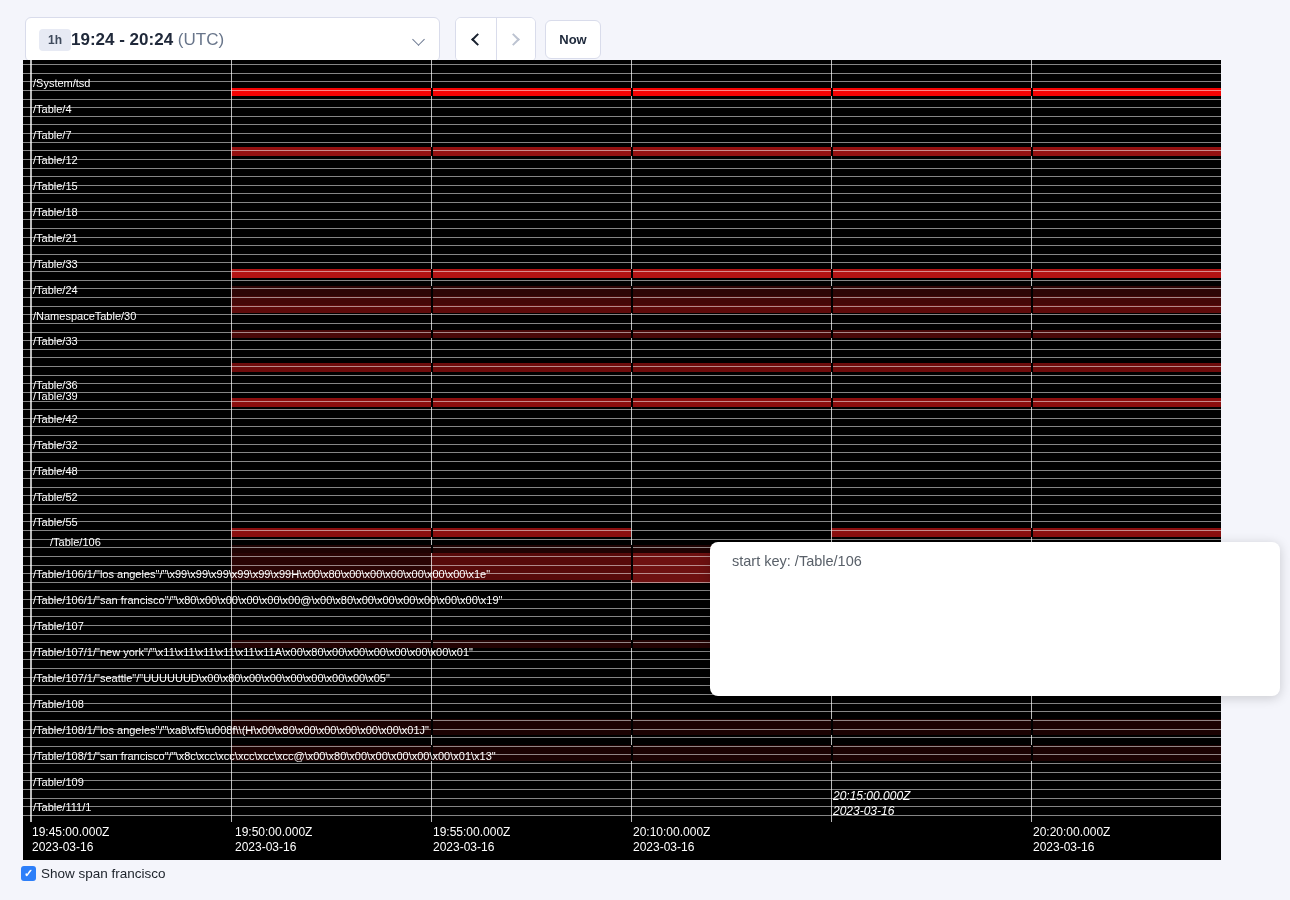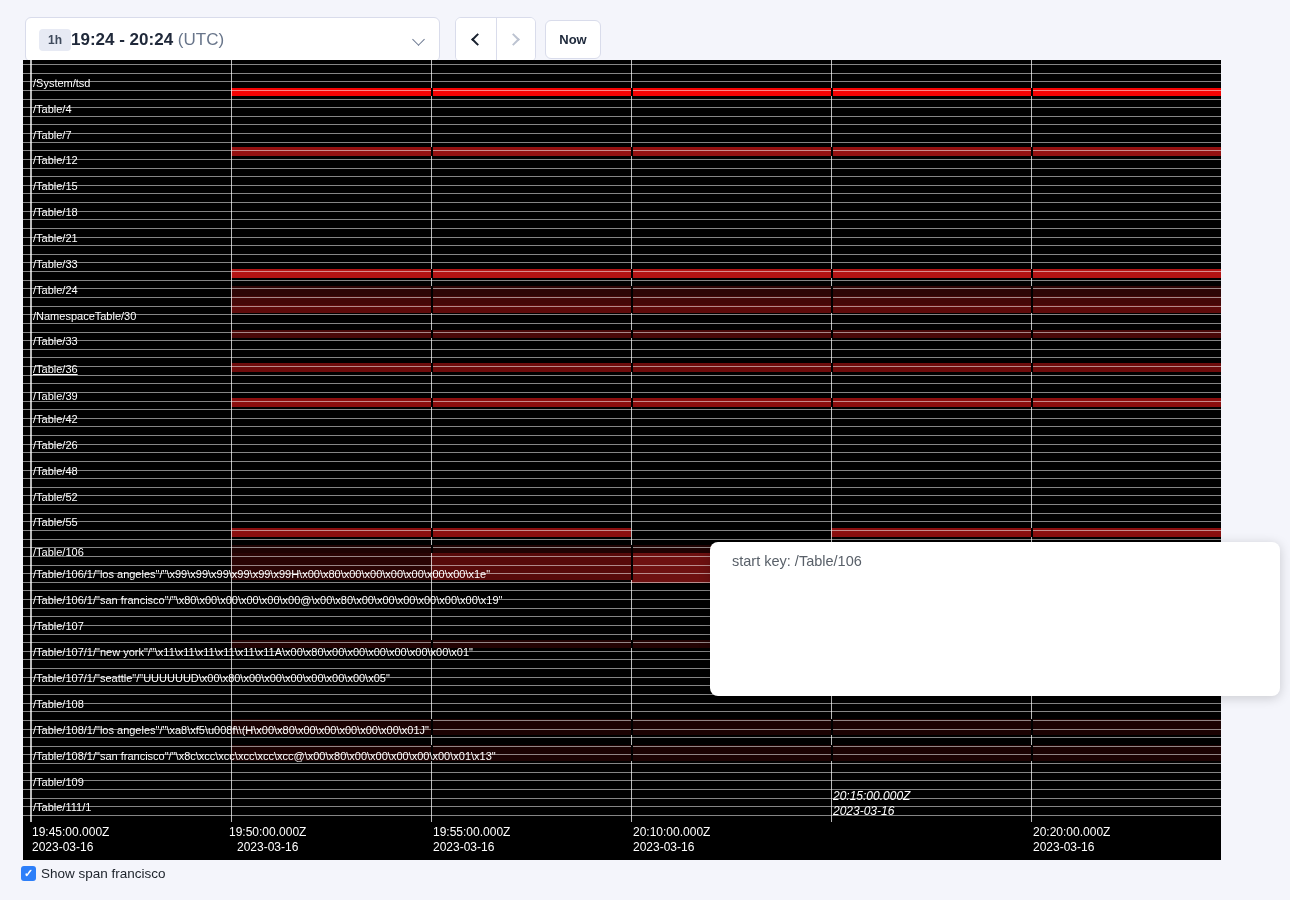--- a/index.html
+++ b/index.html
@@ -282,43 +282,43 @@
     <div class="hm-rowlabel" style="top: 43px;">/Table/4</div>
     <div class="hm-rowlabel" style="top: 69px;">/Table/7</div>
     <div class="hm-rowlabel" style="top: 94px;">/Table/12</div>
     <div class="hm-rowlabel" style="top: 120px;">/Table/15</div>
     <div class="hm-rowlabel" style="top: 146px;">/Table/18</div>
     <div class="hm-rowlabel" style="top: 172px;">/Table/21</div>
     <div class="hm-rowlabel" style="top: 198px;">/Table/33</div>
     <div class="hm-rowlabel" style="top: 224px;">/Table/24</div>
     <div class="hm-rowlabel" style="top: 250px;">/NamespaceTable/30</div>
     <div class="hm-rowlabel" style="top: 275px;">/Table/33</div>
-    <div class="hm-rowlabel" style="top: 303px; text-decoration: underline;">/Table/36</div>
+    <div class="hm-rowlabel" style="top: 319px;">/Table/36</div>
     <div class="hm-rowlabel" style="top: 330px;">/Table/39</div>
     <div class="hm-rowlabel" style="top: 353px;">/Table/42</div>
-    <div class="hm-rowlabel" style="top: 379px;">/Table/26</div>
+    <div class="hm-rowlabel" style="top: 379px;">/Table/32</div>
     <div class="hm-rowlabel" style="top: 405px;">/Table/48</div>
     <div class="hm-rowlabel" style="top: 431px;">/Table/52</div>
     <div class="hm-rowlabel" style="top: 456px;">/Table/55</div>
-    <div class="hm-rowlabel" style="top: 486px;">/Table/106</div>
+    <div class="hm-rowlabel" style="top: 476px; padding-left: 17px;">/Table/106</div>
     <div class="hm-rowlabel" style="top: 508px;">/Table/106/1/"los angeles"/"\x99\x99\x99\x99\x99\x99H\x00\x80\x00\x00\x00\x00\x00\x00\x1e"</div>
     <div class="hm-rowlabel" style="top: 534px;">/Table/106/1/"san francisco"/"\x80\x00\x00\x00\x00\x00@\x00\x80\x00\x00\x00\x00\x00\x00\x19"</div>
     <div class="hm-rowlabel" style="top: 560px;">/Table/107</div>
     <div class="hm-rowlabel" style="top: 586px;">/Table/107/1/"new york"/"\x11\x11\x11\x11\x11\x11A\x00\x80\x00\x00\x00\x00\x00\x00\x01"</div>
     <div class="hm-rowlabel" style="top: 612px;">/Table/107/1/"seattle"/"UUUUUUD\x00\x80\x00\x00\x00\x00\x00\x00\x05"</div>
     <div class="hm-rowlabel" style="top: 638px;">/Table/108</div>
     <div class="hm-rowlabel" style="top: 664px;">/Table/108/1/"los angeles"/"\xa8\xf5\u008f\\(H\x00\x80\x00\x00\x00\x00\x00\x01J"</div>
     <div class="hm-rowlabel" style="top: 690px;">/Table/108/1/"san francisco"/"\x8c\xcc\xcc\xcc\xcc\xcc@\x00\x80\x00\x00\x00\x00\x00\x01\x13"</div>
     <div class="hm-rowlabel" style="top: 716px;">/Table/109</div>
     <div class="hm-rowlabel" style="top: 741px;">/Table/111/1</div>
     <div class="hm-tick" style="left: 9px; top: 765px;">
       <div>19:45:00.000Z</div>
       <div>2023-03-16</div>
     </div>
-    <div class="hm-tick" style="left: 206px; top: 765px; text-align: center;">
+    <div class="hm-tick" style="left: 212px; top: 765px;">
       <div>19:50:00.000Z</div>
       <div>2023-03-16</div>
     </div>
     <div class="hm-tick" style="left: 410px; top: 765px;">
       <div>19:55:00.000Z</div>
       <div>2023-03-16</div>
     </div>
     <div class="hm-tick" style="left: 610px; top: 765px;">
       <div>20:10:00.000Z</div>
       <div>2023-03-16</div>

